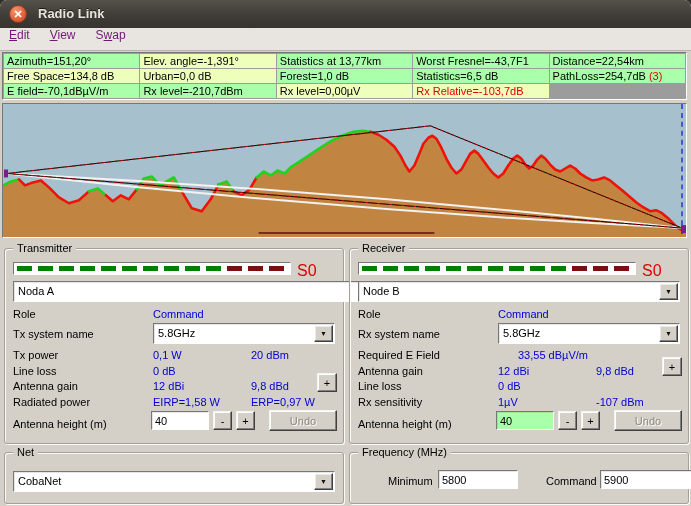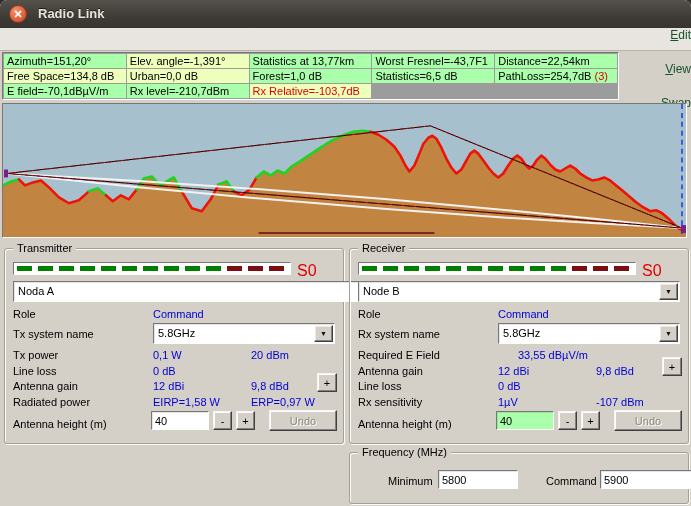--- a/index.html
+++ b/index.html
@@ -13,26 +13,26 @@
     background:linear-gradient(#55514b,#403d38 55%,#363330);
     border-radius:6px 6px 0 0;border-bottom:1px solid #26241F;}
   .close-btn{position:absolute;left:9px;top:5px;width:18px;height:18px;border-radius:50%;
     background:radial-gradient(circle at 35% 30%,#f5946e,#e0603a 60%,#c24d2a);
     border:1px solid #8e3b1e;color:#fff;font-size:11px;line-height:17px;text-align:center;
     font-weight:bold;cursor:default;box-sizing:border-box;}
   .win-title{position:absolute;left:38px;top:6px;font-size:13px;font-weight:bold;
     color:#e8e4dc;text-shadow:0 -1px 0 #1d1b18;}
   
   .menubar{position:absolute;left:0;top:28px;right:0;height:22px;background:#e8e5e0;
-    border-bottom:1px solid #b8b4ac;display:flex;align-items:flex-end;padding-left:9px;gap:20px;
-    font-size:12px;color:#14532d;flex-direction:column;}
+    border-bottom:1px solid #b8b4ac;display:flex;align-items:flex-start;padding-left:9px;gap:20px;
+    font-size:12px;color:#701a75;}
   .menu-item{cursor:default;}
   .accel{text-decoration:underline;}
   
-  .infopanel{position:absolute;left:2px;top:52px;width:617px;height:48px;box-sizing:border-box;
+  .infopanel{position:absolute;left:2px;top:52px;width:685px;height:48px;box-sizing:border-box;
     border:1px solid;border-color:#777 #fff #fff #777;background:#9c9c9c;
     display:grid;grid-template-columns:repeat(5,1fr);grid-template-rows:repeat(3,1fr);gap:1px;padding:1px;}
   .cell{font-size:11px;line-height:13px;padding:1px 0 0 3px;white-space:nowrap;overflow:hidden;color:#000;}
   .cell.g{background:#aaffaa;}
   .cell.y{background:#eeffbb;}
   .red{color:#e00000;}
   
   .chart{position:absolute;left:2px;top:103px;width:685px;height:135px;box-sizing:border-box;
     border:1px solid;border-color:#777 #fff #fff #777;background:#a6c1cd;}
   .chart svg{display:block;width:100%;height:100%;}
@@ -86,20 +86,21 @@
     <div class="cell g"><span>Statistics at 13,77km</span></div>
     <div class="cell g"><span>Worst Fresnel=-43,7F1</span></div>
     <div class="cell g"><span>Distance=22,54km</span></div>
     <div class="cell y"><span>Free Space=134,8 dB</span></div>
     <div class="cell y"><span>Urban=0,0 dB</span></div>
     <div class="cell g"><span>Forest=1,0 dB</span></div>
     <div class="cell g"><span>Statistics=6,5 dB</span></div>
     <div class="cell g"><span>PathLoss=254,7dB</span><span class="red"> (3)</span></div>
     <div class="cell g"><span>E field=-70,1dBµV/m</span></div>
     <div class="cell g"><span>Rx level=-210,7dBm</span></div>
+    <div class="cell y"><span>Rx level=0,00µV</span></div>
     <div class="cell y red"><span>Rx Relative=-103,7dB</span></div>
   </div>
 
   <div class="chart">
     <svg viewBox="0 0 684 134" preserveAspectRatio="none">
         <rect x="0" y="0" width="684" height="134" fill="#a6c1cd"></rect>
         <polygon points="0,82 8,78 16,76 22,82 30,79 38,77 46,84 56,94 66,100 76,97 86,88 95,85 103,92 110,98 118,92 126,96 134,86 141,75 149,73 157,82 164,78 171,74 179,88 189,105 199,108 208,96 216,81 224,78 231,88 239,92 247,86 254,74 261,68 268,72 275,67 282,70 289,63 297,58 306,52 315,46 324,40 333,35 342,31 351,28 360,27 368,28 376,31 384,36 392,43 398,52 403,62 407,68 412,62 417,50 421,40 426,34 430,32 434,35 439,44 444,55 449,64 454,70 459,66 464,57 468,50 472,47 476,50 481,57 486,64 491,70 496,74 501,70 506,62 511,55 515,52 519,55 523,61 527,65 531,62 535,56 539,52 543,55 548,61 553,66 558,68 563,65 568,62 573,65 578,70 584,74 590,77 596,76 602,74 608,77 614,82 620,87 627,93 634,99 641,104 648,108 654,107 660,110 666,115 671,120 676,125 680,127 684,128 684,134 0,134" fill="#c28441"></polygon>
         <polyline points="0,82 8,78 16,76" fill="none" stroke="#1ed41e" stroke-width="2.6" stroke-linejoin="round" stroke-linecap="round"></polyline>
         <polyline points="16,76 22,82 30,79 38,77 46,84 56,94 66,100 76,97 86,88" fill="none" stroke="#ee1208" stroke-width="2.6" stroke-linejoin="round" stroke-linecap="round"></polyline>
         <polyline points="86,88 95,85 103,92" fill="none" stroke="#1ed41e" stroke-width="2.6" stroke-linejoin="round" stroke-linecap="round"></polyline>
@@ -211,20 +212,27 @@
     <div class="lbl" style="left:8px;top:147px;">Rx sensitivity</div>
     <div class="val" style="left:148px;top:147px;">1µV</div>
     <div class="val" style="left:246px;top:147px;">-107 dBm</div>
     <div class="lbl" style="left:8px;top:169px;">Antenna height (m)</div>
     <input class="inp hl" style="left: 146px; top: 162px; width: 58px;" value="40">
     <button class="btn" style="left:208px;top:162px;width:19px;height:19px;">-</button>
     <button class="btn" style="left:231px;top:162px;width:19px;height:19px;">+</button>
     <button class="btn" style="left:264px;top:161px;width:68px;height:21px;" disabled="">Undo</button>
   </div>
 
+  <div class="groupbox" style="left:4px;top:452px;width:338px;height:50px;">
+    <div class="gb-title">Net</div>
+    <div class="combo" style="left:8px;top:18px;width:322px;">
+      <span class="txt">CobaNet</span>
+      <span class="arrow">▼</span>
+    </div>
+  </div>
 
   <div class="groupbox" style="left:349px;top:452px;width:338px;height:50px;">
     <div class="gb-title">Frequency (MHz)</div>
     <div class="lbl" style="left:38px;top:22px;">Minimum</div>
     <input class="inp" style="left: 88px; top: 17px; width: 80px;" value="5800">
     <div class="lbl" style="left:196px;top:22px;">Command</div>
     <input class="inp" style="left: 250px; top: 17px; width: 104px;" value="5900">
   </div>
 
 </div>

